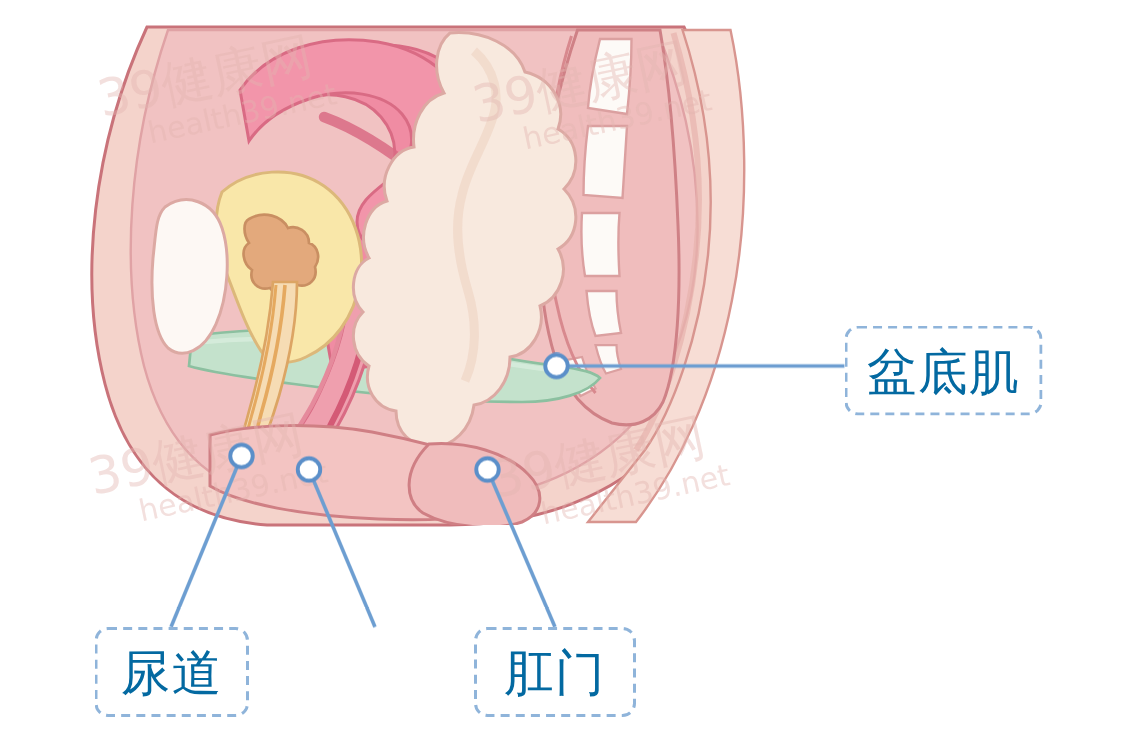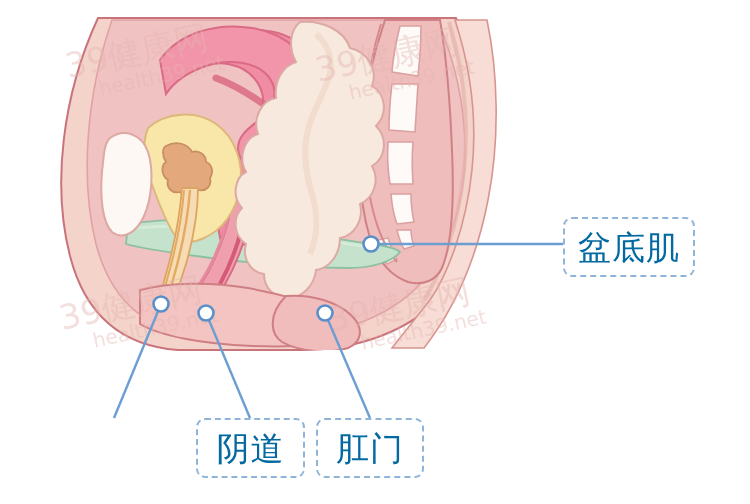--- a/index.html
+++ b/index.html
@@ -244,22 +244,22 @@
       <circle cx="161" cy="304" r="7.5" fill="#ffffff" stroke="#5b8fc9" stroke-width="2.6"></circle>
       <circle cx="206" cy="313" r="7.5" fill="#ffffff" stroke="#5b8fc9" stroke-width="2.6"></circle>
       <circle cx="325" cy="313" r="7.5" fill="#ffffff" stroke="#5b8fc9" stroke-width="2.6"></circle>
     </g>
   </svg>
 
   <div class="label-box" id="label-pelvic-floor">
     <span>盆底肌</span>
   </div>
 
-
-  <div class="label-box" id="label-vagina">
-    <span>阴道</span>
+  <div class="label-box" id="label-urethra">
+    <span>尿道</span>
   </div>
+
 
   <div class="label-box" id="label-anus">
     <span>肛门</span>
   </div>
 
 </div>
 
 </body></html>

